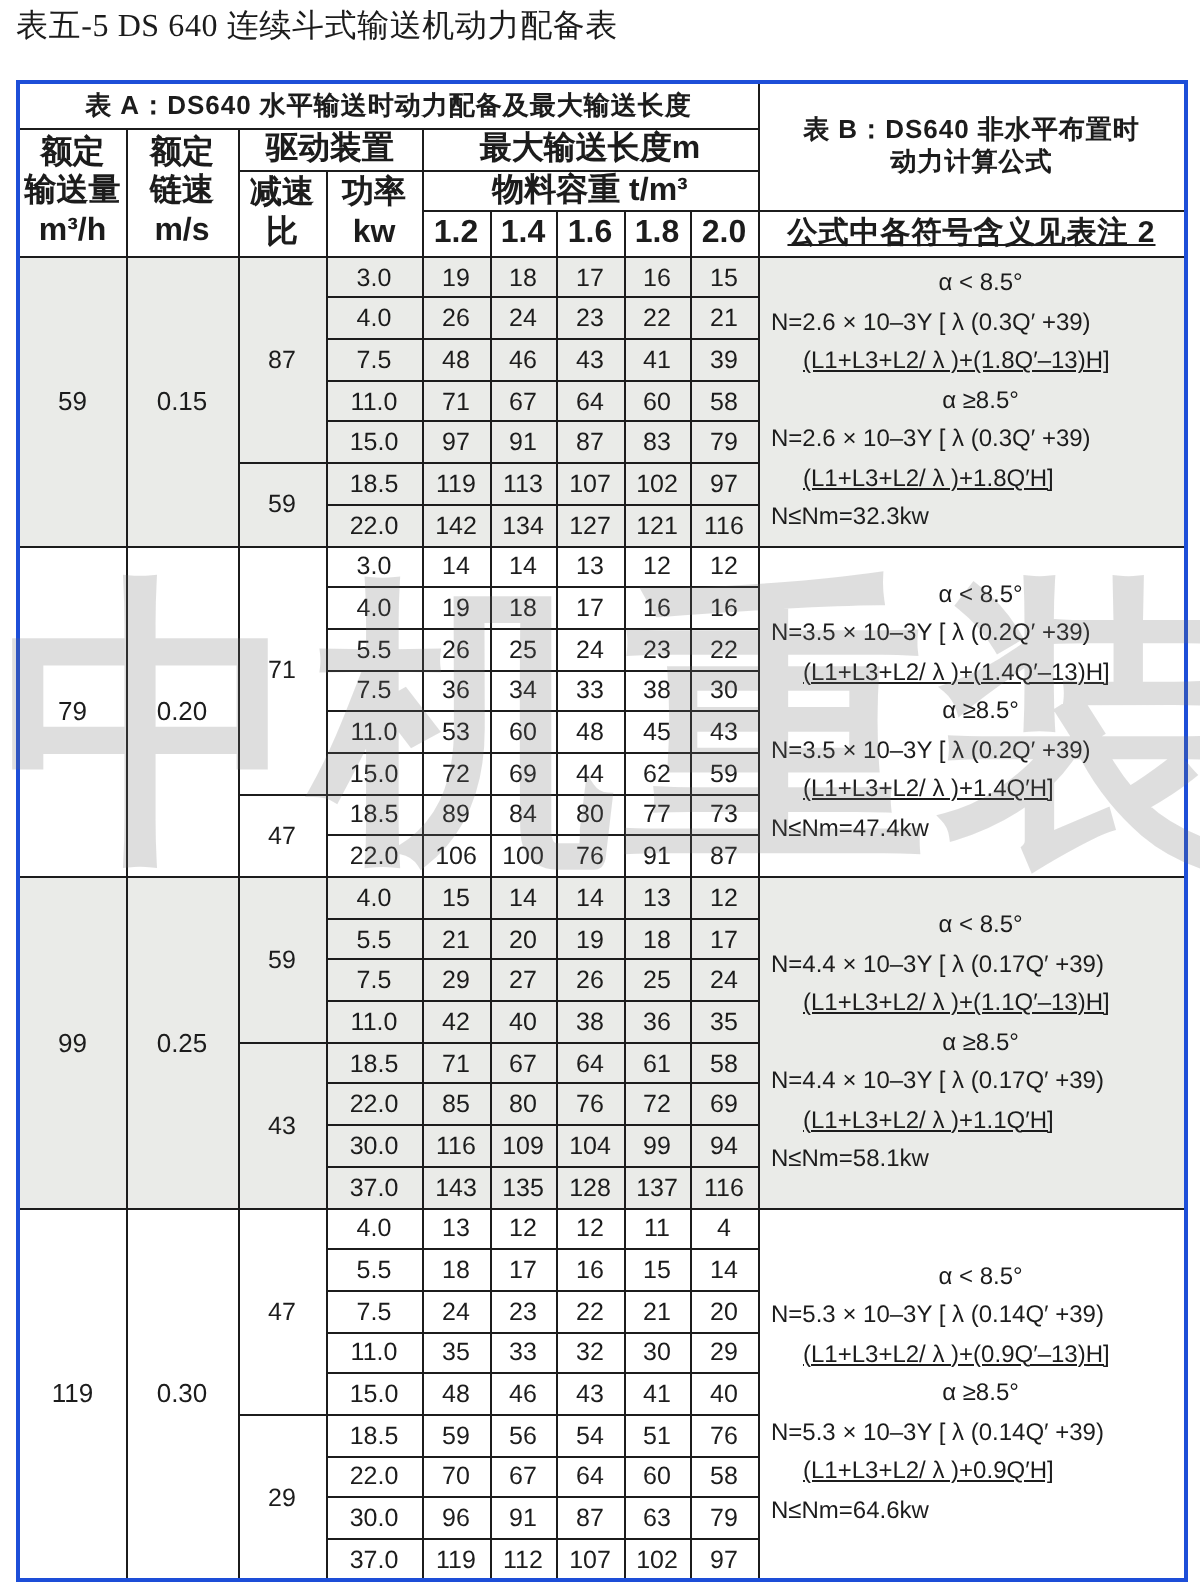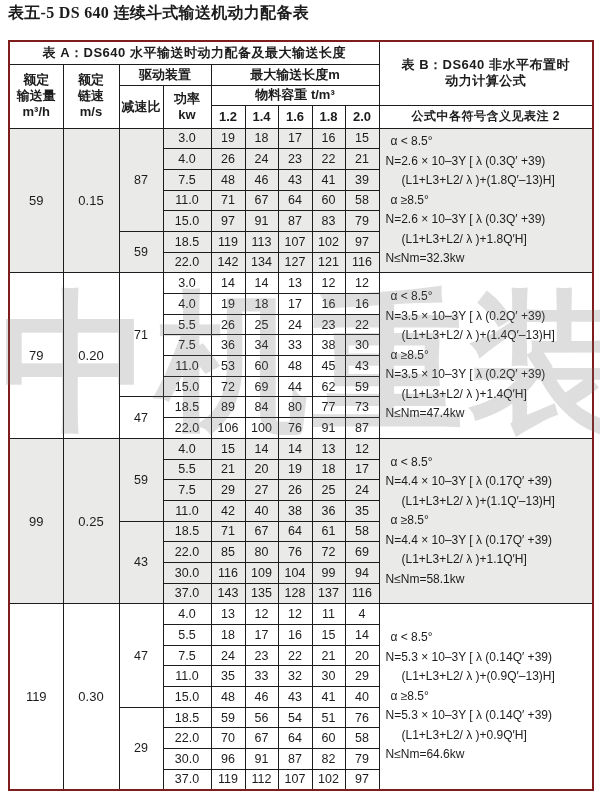--- a/index.html
+++ b/index.html
@@ -1,42 +1,42 @@
 <!DOCTYPE html>
 <html><head>
 <meta charset="utf-8">
 <style>
   html,body{margin:0;padding:0;background:#fff;}
   .page{position:relative;width:600px;height:796px;background:#fff;overflow:hidden;
         font-family:"Liberation Sans","DejaVu Sans",sans-serif;color:#1c1c1c;}
   .doc-title{position:absolute;left:8px;top:3px;margin:0;
         font-family:"Liberation Serif","DejaVu Serif",serif;
-        font-weight:bold;font-size:16px;letter-spacing:0.3px;}
+        font-weight:normal;font-size:16px;letter-spacing:0.3px;}
   table.main{position:absolute;left:8px;top:40px;width:584px;
         border-collapse:collapse;table-layout:fixed;
-        border:2px solid #7f1d1d;}
+        border:2px solid #1d4ed8;}
   th,td{border:1px solid #1c1c1c;text-align:center;vertical-align:middle;
         padding:0;overflow:hidden;}
-  thead th{font-weight:bold;font-size:13px;line-height:1.2;background:#fff;}
+  thead th{font-weight:bold;font-size:16px;line-height:1.2;background:#fff;}
   thead tr.hr1{height:23px;}
   thead tr.hr2{height:21px;}
   thead tr.hr3{height:20px;}
   thead tr.hr4{height:23px;}
   .ta-title{font-size:13px;letter-spacing:0.5px;}
   .tb-title{font-size:13px;letter-spacing:0.5px;}
-  .tb-sub{font-size:12px;letter-spacing:0.5px;}
+  .tb-sub{font-size:15px;letter-spacing:0.5px;text-decoration:underline;}
   .pre{white-space:pre-line;line-height:1.22;margin-left:39px;}
   tbody tr{height:20.7px;}
   tbody td{font-size:12.5px;background:#fff;}
   tbody tr.shade td{background:#eaebe8;}
   td.capacity,td.chain{font-size:13px;}
   td.formula{text-align:left;padding:2px 2px 2px 6px;}
   .f-line{font-size:12px;line-height:19.5px;white-space:nowrap;}
-  .f-line.alpha{padding-left:5px;}
-  .f-line.indent{padding-left:16px;}
+  .f-line.alpha{padding-left:5px;text-align:center;}
+  .f-line.indent{padding-left:16px;text-decoration:underline;}
   .watermark{position:absolute;left:0;top:288px;width:600px;
         text-align:center;font-family:"Liberation Serif","DejaVu Serif",serif;
         font-weight:bold;font-size:152px;line-height:1;letter-spacing:4px;
         color:#6f6f6f;opacity:0.22;pointer-events:none;white-space:nowrap;z-index:5;}
 </style>
 </head>
 <body>
 
 <div class="page">
   <h1 class="doc-title">表五-5 DS 640 连续斗式输送机动力配备表</h1>
@@ -376,21 +376,21 @@
           <td>67</td>
           <td>64</td>
           <td>60</td>
           <td>58</td>
         </tr>
         <tr>
           <td>30.0</td>
           <td>96</td>
           <td>91</td>
           <td>87</td>
-          <td>82</td>
+          <td>63</td>
           <td>79</td>
         </tr>
         <tr>
           <td>37.0</td>
           <td>119</td>
           <td>112</td>
           <td>107</td>
           <td>102</td>
           <td>97</td>
         </tr>

